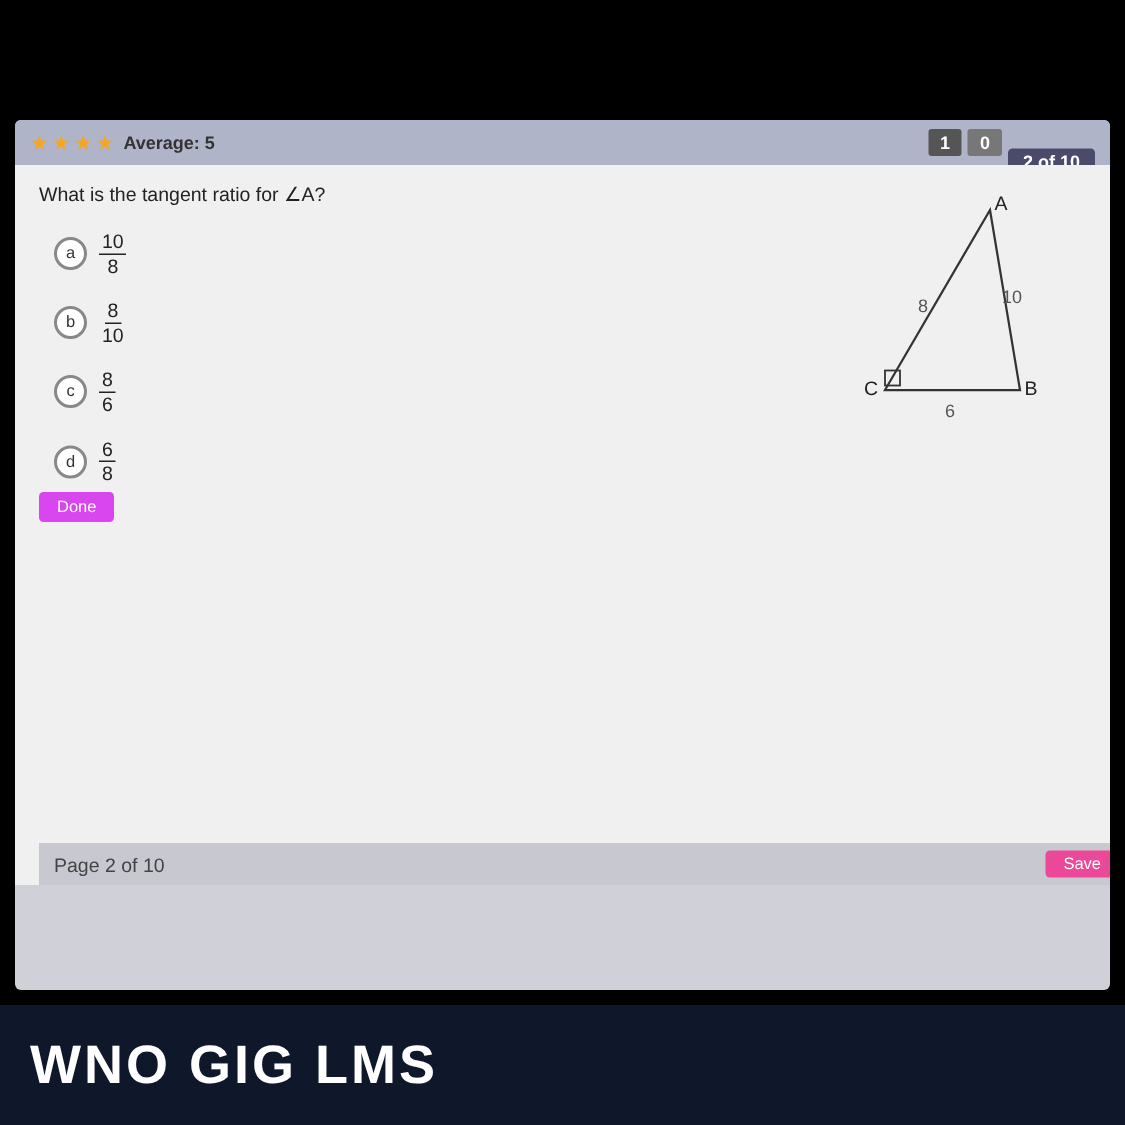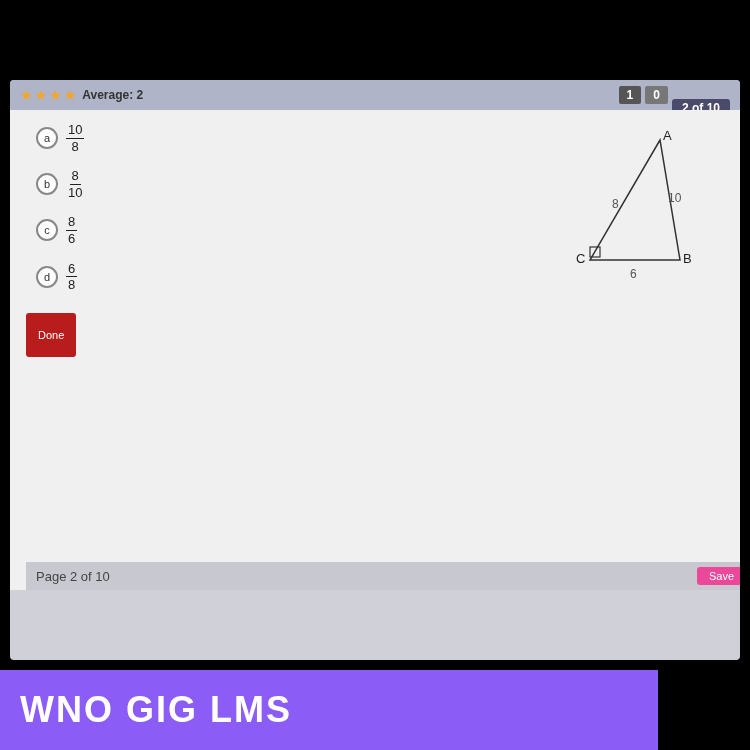--- a/index.html
+++ b/index.html
@@ -146,25 +146,25 @@
 
     .triangle-container {
       position: absolute;
       top: 20px;
       right: 30px;
       width: 160px;
       height: 160px;
     }
 
     .done-button {
-      margin-top: 20px;
-      background: #b91c1c;
+      margin-top: 4px;
+      background: #d946ef;
       color: #fff;
       border: none;
-      padding: 16px 12px;
+      padding: 4px 12px;
       font-size: 11px;
       border-radius: 3px;
       cursor: pointer;
     }
 
     .bottom-bar {
       position: absolute;
       bottom: 0;
       width: 100%;
       height: 28px;
@@ -187,23 +187,23 @@
       padding: 3px 12px;
       font-size: 11px;
       border-radius: 3px;
       cursor: pointer;
     }
 
     .bottom-text-area {
       position: absolute;
       bottom: 0;
       left: 0;
-      width: 658px;
+      width: 750px;
       height: 80px;
-      background: #8b5cf6;
+      background: #0f172a;
       display: flex;
       align-items: center;
       padding: 10px 20px;
     }
 
     .bottom-text {
       font-size: 36px;
       font-weight: bold;
       color: #fff;
       letter-spacing: 2px;
@@ -215,31 +215,32 @@
 <div class="screen-container">
 
   <div class="header-bar">
     <div class="stars-average">
       <div class="stars">
         <span class="star">★</span>
         <span class="star">★</span>
         <span class="star">★</span>
         <span class="star">★</span>
       </div>
-      <span class="average-label">Average: 2</span>
+      <span class="average-label">Average: 5</span>
     </div>
     <div class="progress-area">
       <span class="score-box">1</span>
       <span class="score-box zero">0</span>
       <span class="page-indicator">2 of 10</span>
     </div>
   </div>
 
   <div class="content-area">
     
+    <p class="question-text">What is the tangent ratio for ∠A?</p>
 
     
     <div class="answers-list">
 
       <div class="answer-item">
         <div class="answer-label">a</div>
         <div class="fraction">
           <span class="numerator">10</span>
           <span class="denominator">8</span>
         </div>

